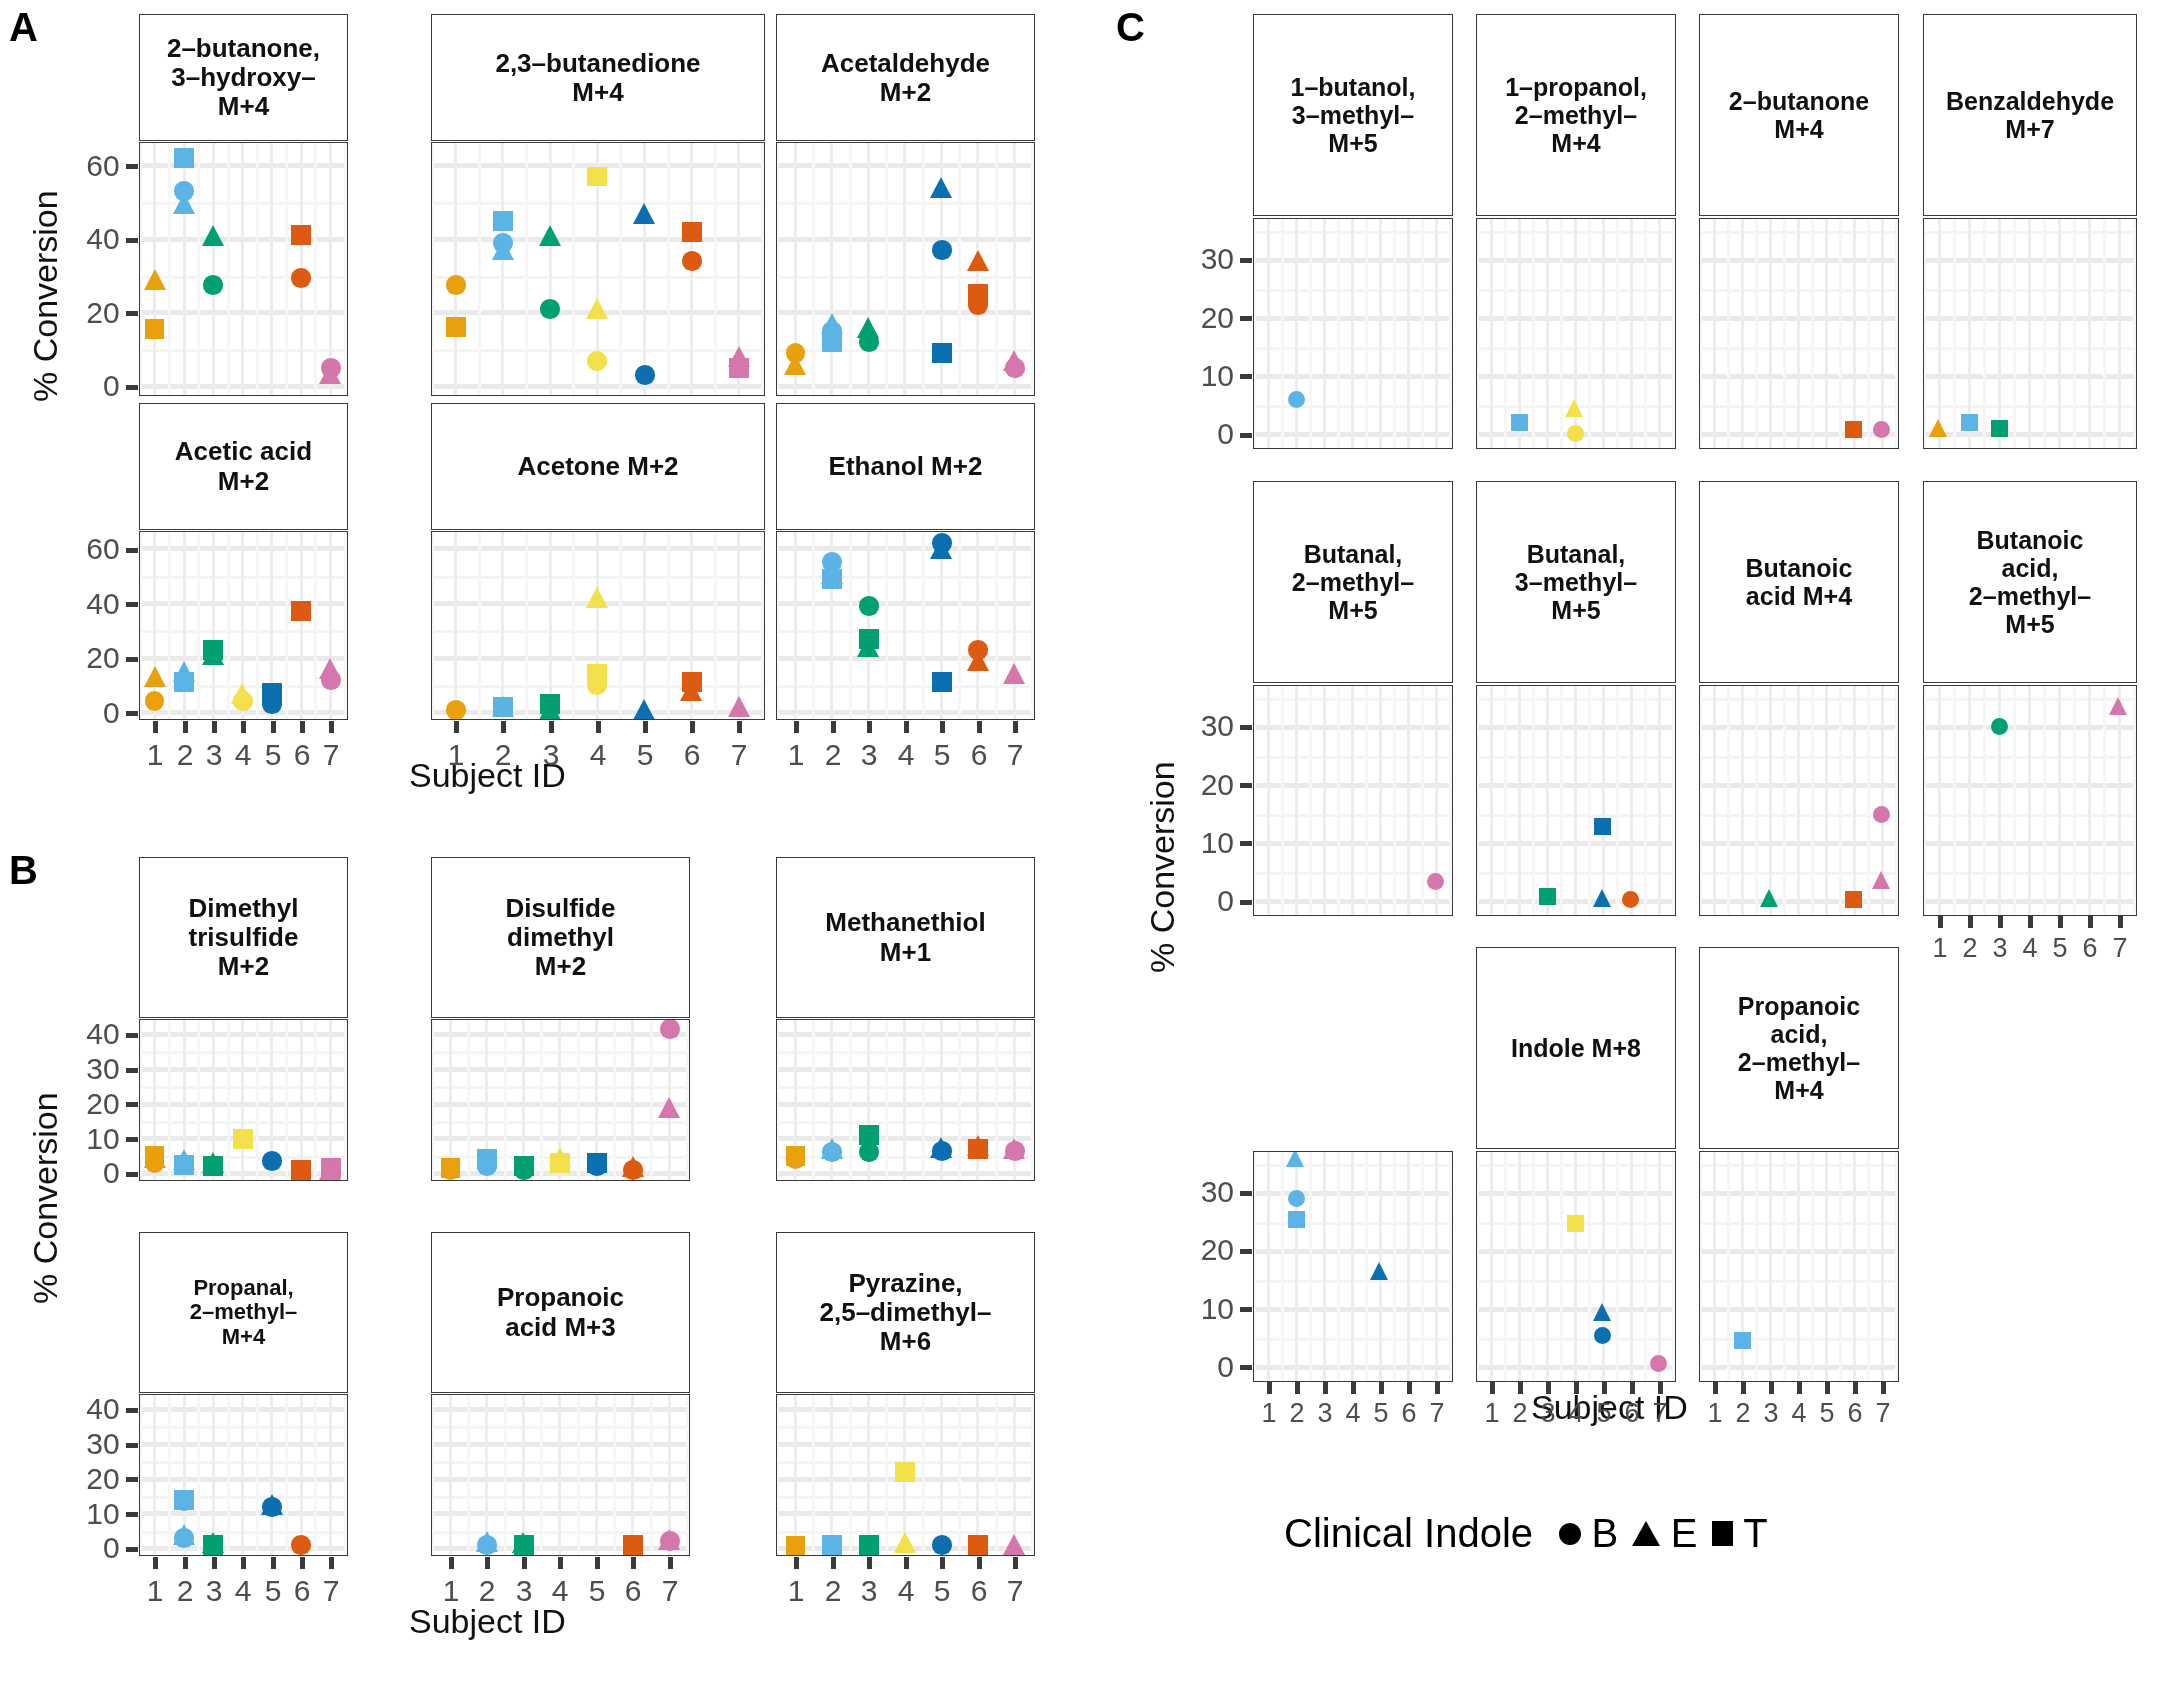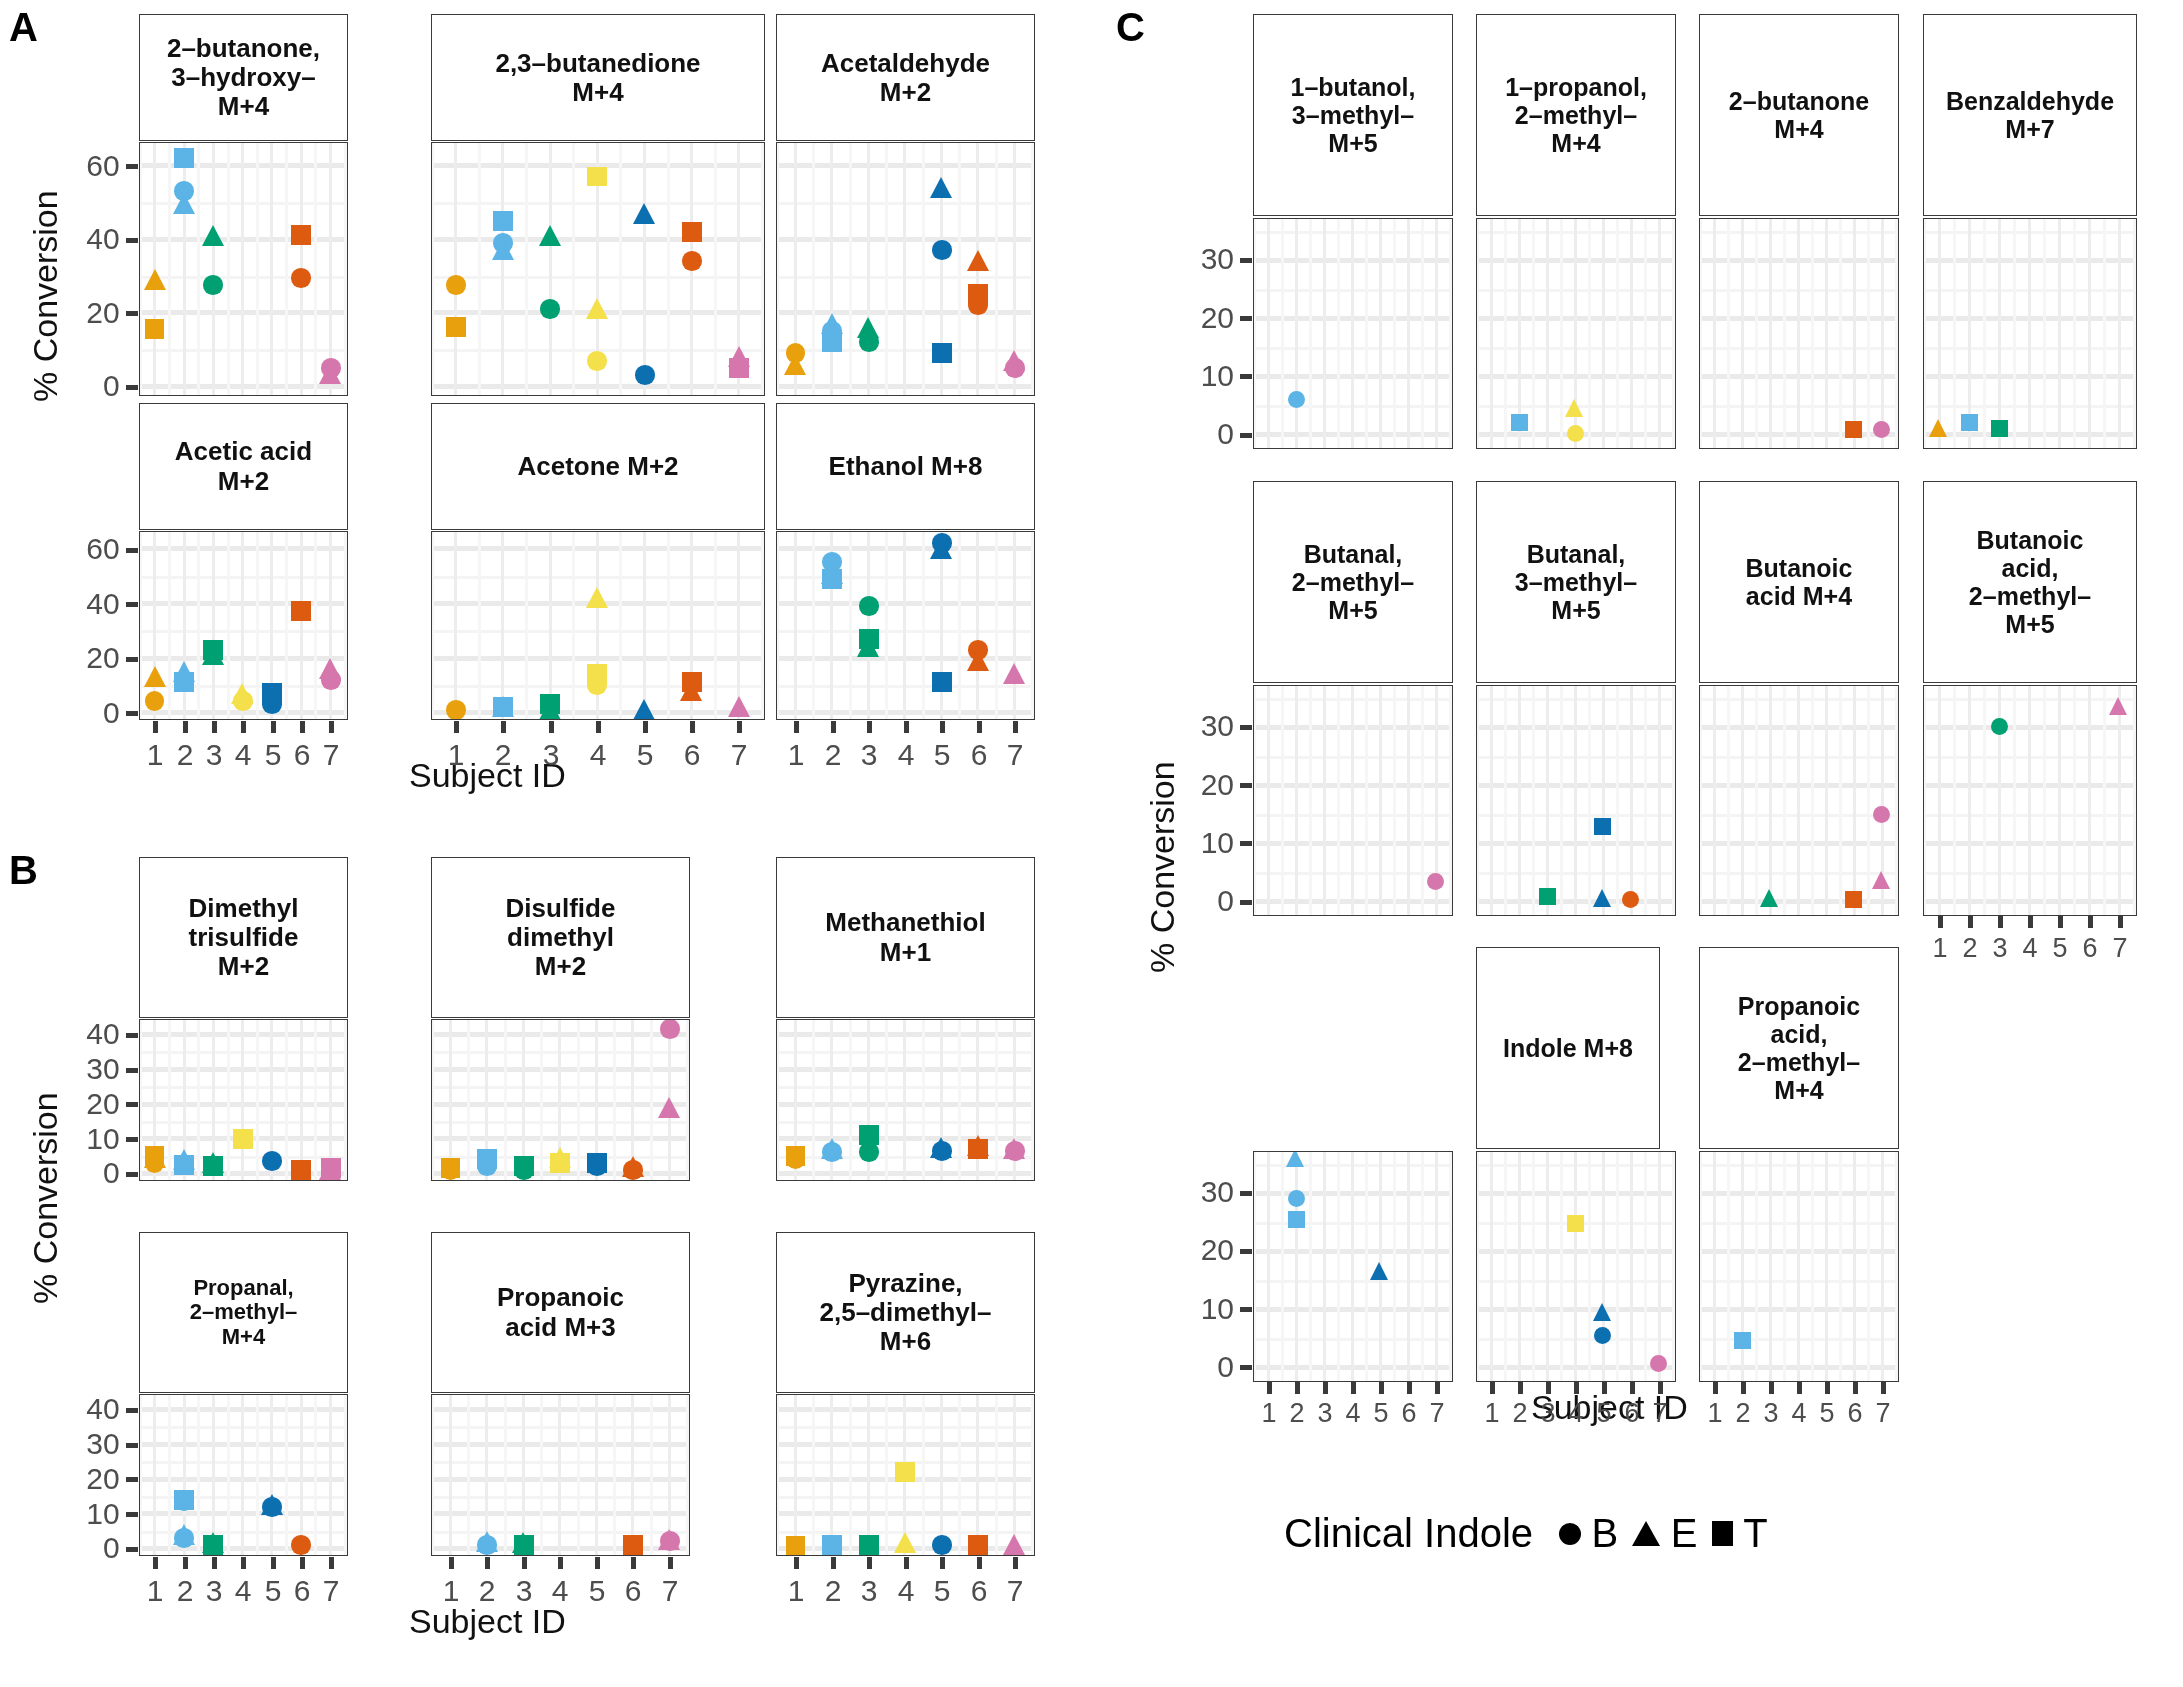--- a/index.html
+++ b/index.html
@@ -306,21 +306,21 @@
     <div class="tick xtick" style="left: 596px; top: 721px;"></div>
     <div class="xtlabel" style="left: 572px; width: 52px; top: 738px; font-size: 30px;">4</div>
     <div class="tick xtick" style="left: 643px; top: 721px;"></div>
     <div class="xtlabel" style="left: 619px; width: 52px; top: 738px; font-size: 30px;">5</div>
     <div class="tick xtick" style="left: 690px; top: 721px;"></div>
     <div class="xtlabel" style="left: 666px; width: 52px; top: 738px; font-size: 30px;">6</div>
     <div class="tick xtick" style="left: 737px; top: 721px;"></div>
     <div class="xtlabel" style="left: 713px; width: 52px; top: 738px; font-size: 30px;">7</div>
     <div class="facet" style="left: 776px; top: 403px; width: 259px; height: 318px;">
       <div class="strip" style="height: 127px;">
-        <span style="font-size: 26px;">Ethanol M+8</span>
+        <span style="font-size: 26px;">Ethanol M+2</span>
       </div>
       <div class="plotbox" style="top: 128px; width: 259px; height: 189px;">
         <div class="grid-line gl-hmaj" style="top: 178px;"></div>
         <div class="grid-line gl-hmaj" style="top: 124px;"></div>
         <div class="grid-line gl-hmaj" style="top: 69px;"></div>
         <div class="grid-line gl-hmaj" style="top: 14.4px;"></div>
         <div class="grid-line gl-h" style="top: 153px; background: rgb(244, 244, 244);"></div>
         <div class="grid-line gl-h" style="top: 98px; background: rgb(244, 244, 244);"></div>
         <div class="grid-line gl-h" style="top: 44px; background: rgb(244, 244, 244);"></div>
         <div class="grid-line gl-v" style="left: 17px; background: rgb(237, 237, 237);"></div>
@@ -1013,21 +1013,21 @@
     <div class="tick xtick" style="left: 1323px; top: 1382px;"></div>
     <div class="xtlabel" style="left: 1299px; width: 52px; top: 1398px; font-size: 27px;">3</div>
     <div class="tick xtick" style="left: 1351px; top: 1382px;"></div>
     <div class="xtlabel" style="left: 1327px; width: 52px; top: 1398px; font-size: 27px;">4</div>
     <div class="tick xtick" style="left: 1379px; top: 1382px;"></div>
     <div class="xtlabel" style="left: 1355px; width: 52px; top: 1398px; font-size: 27px;">5</div>
     <div class="tick xtick" style="left: 1407px; top: 1382px;"></div>
     <div class="xtlabel" style="left: 1383px; width: 52px; top: 1398px; font-size: 27px;">6</div>
     <div class="tick xtick" style="left: 1435px; top: 1382px;"></div>
     <div class="xtlabel" style="left: 1411px; width: 52px; top: 1398px; font-size: 27px;">7</div>
-    <div class="facet" style="left: 1476px; top: 947px; width: 184px; height: 435px;">
+    <div class="facet" style="left: 1476px; top: 947px; width: 200px; height: 435px;">
       <div class="strip" style="height: 202px;">
         <span style="font-size: 25px;">Indole M+8</span>
       </div>
       <div class="plotbox" style="top: 204px; width: 200px; height: 231px;">
         <div class="grid-line gl-hmaj" style="top: 213px;"></div>
         <div class="grid-line gl-hmaj" style="top: 155px;"></div>
         <div class="grid-line gl-hmaj" style="top: 97px;"></div>
         <div class="grid-line gl-hmaj" style="top: 39px;"></div>
         <div class="grid-line gl-h" style="top: 186px; background: rgb(244, 244, 244);"></div>
         <div class="grid-line gl-h" style="top: 128px; background: rgb(244, 244, 244);"></div>

